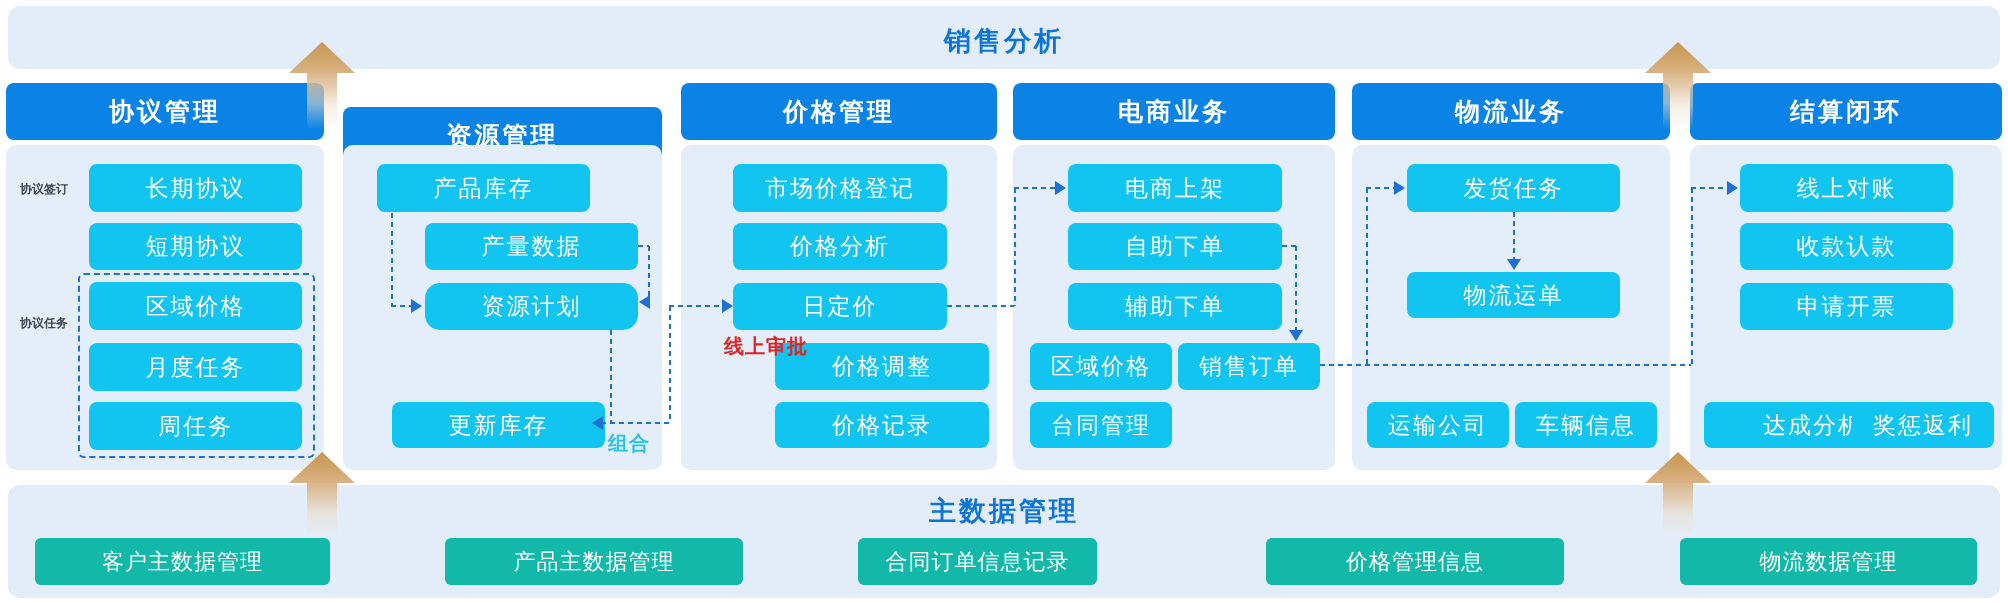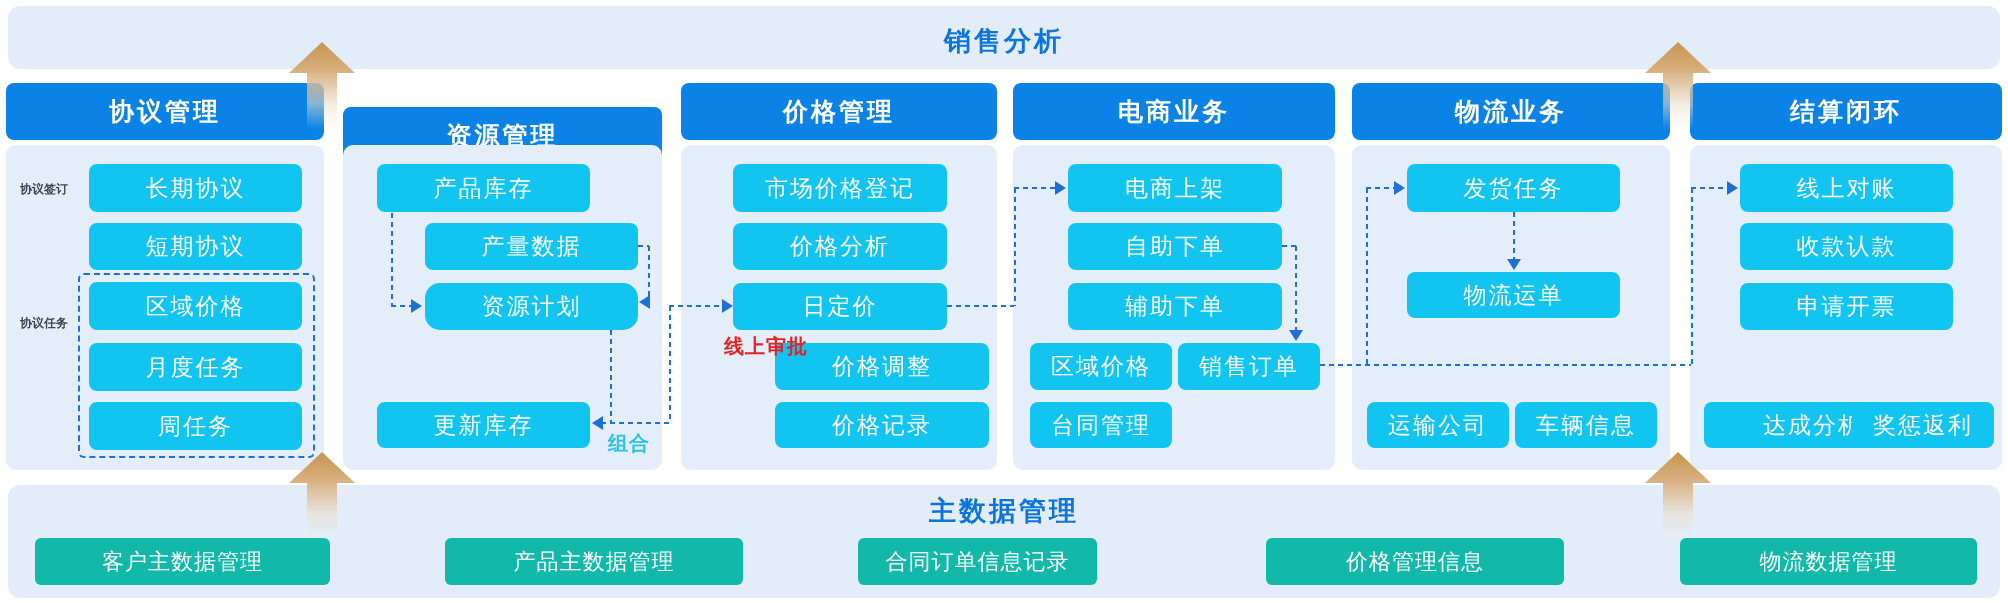--- a/index.html
+++ b/index.html
@@ -90,21 +90,21 @@
   <div class="dashed-group" style="left:78px;top:273px;width:233px;height:181px;"></div>
   <div class="box" style="left:89px;top:164px;width:213px;height:48px;">长期协议</div>
   <div class="box" style="left:89px;top:223px;width:213px;height:47px;">短期协议</div>
   <div class="box" style="left:89px;top:282px;width:213px;height:48px;">区域价格</div>
   <div class="box" style="left:89px;top:343px;width:213px;height:48px;">月度任务</div>
   <div class="box" style="left:89px;top:402px;width:213px;height:48px;">周任务</div>
 
   <div class="box" style="left:377px;top:164px;width:213px;height:48px;">产品库存</div>
   <div class="box" style="left:425px;top:223px;width:213px;height:47px;">产量数据</div>
   <div class="box" style="left:425px;top:283px;width:213px;height:47px;border-radius:15px;">资源计划</div>
-  <div class="box" style="left:377px;top:402px;width:213px;height:46px;">更新库存</div>
+  <div class="box" style="left:392px;top:402px;width:213px;height:46px;">更新库存</div>
   <div class="note-cyan" style="left:608px;top:430px;">组合</div>
 
   <div class="box" style="left:733px;top:164px;width:214px;height:48px;">市场价格登记</div>
   <div class="box" style="left:733px;top:223px;width:214px;height:47px;">价格分析</div>
   <div class="box" style="left:733px;top:283px;width:214px;height:47px;">日定价</div>
   <div class="box" style="left:775px;top:343px;width:214px;height:47px;">价格调整</div>
   <div class="box" style="left:775px;top:402px;width:214px;height:46px;">价格记录</div>
   <div class="note-red" style="left:681px;top:333px;padding-left:43px;">线上审批</div>
 
   <div class="box" style="left:1068px;top:164px;width:214px;height:48px;">电商上架</div>

